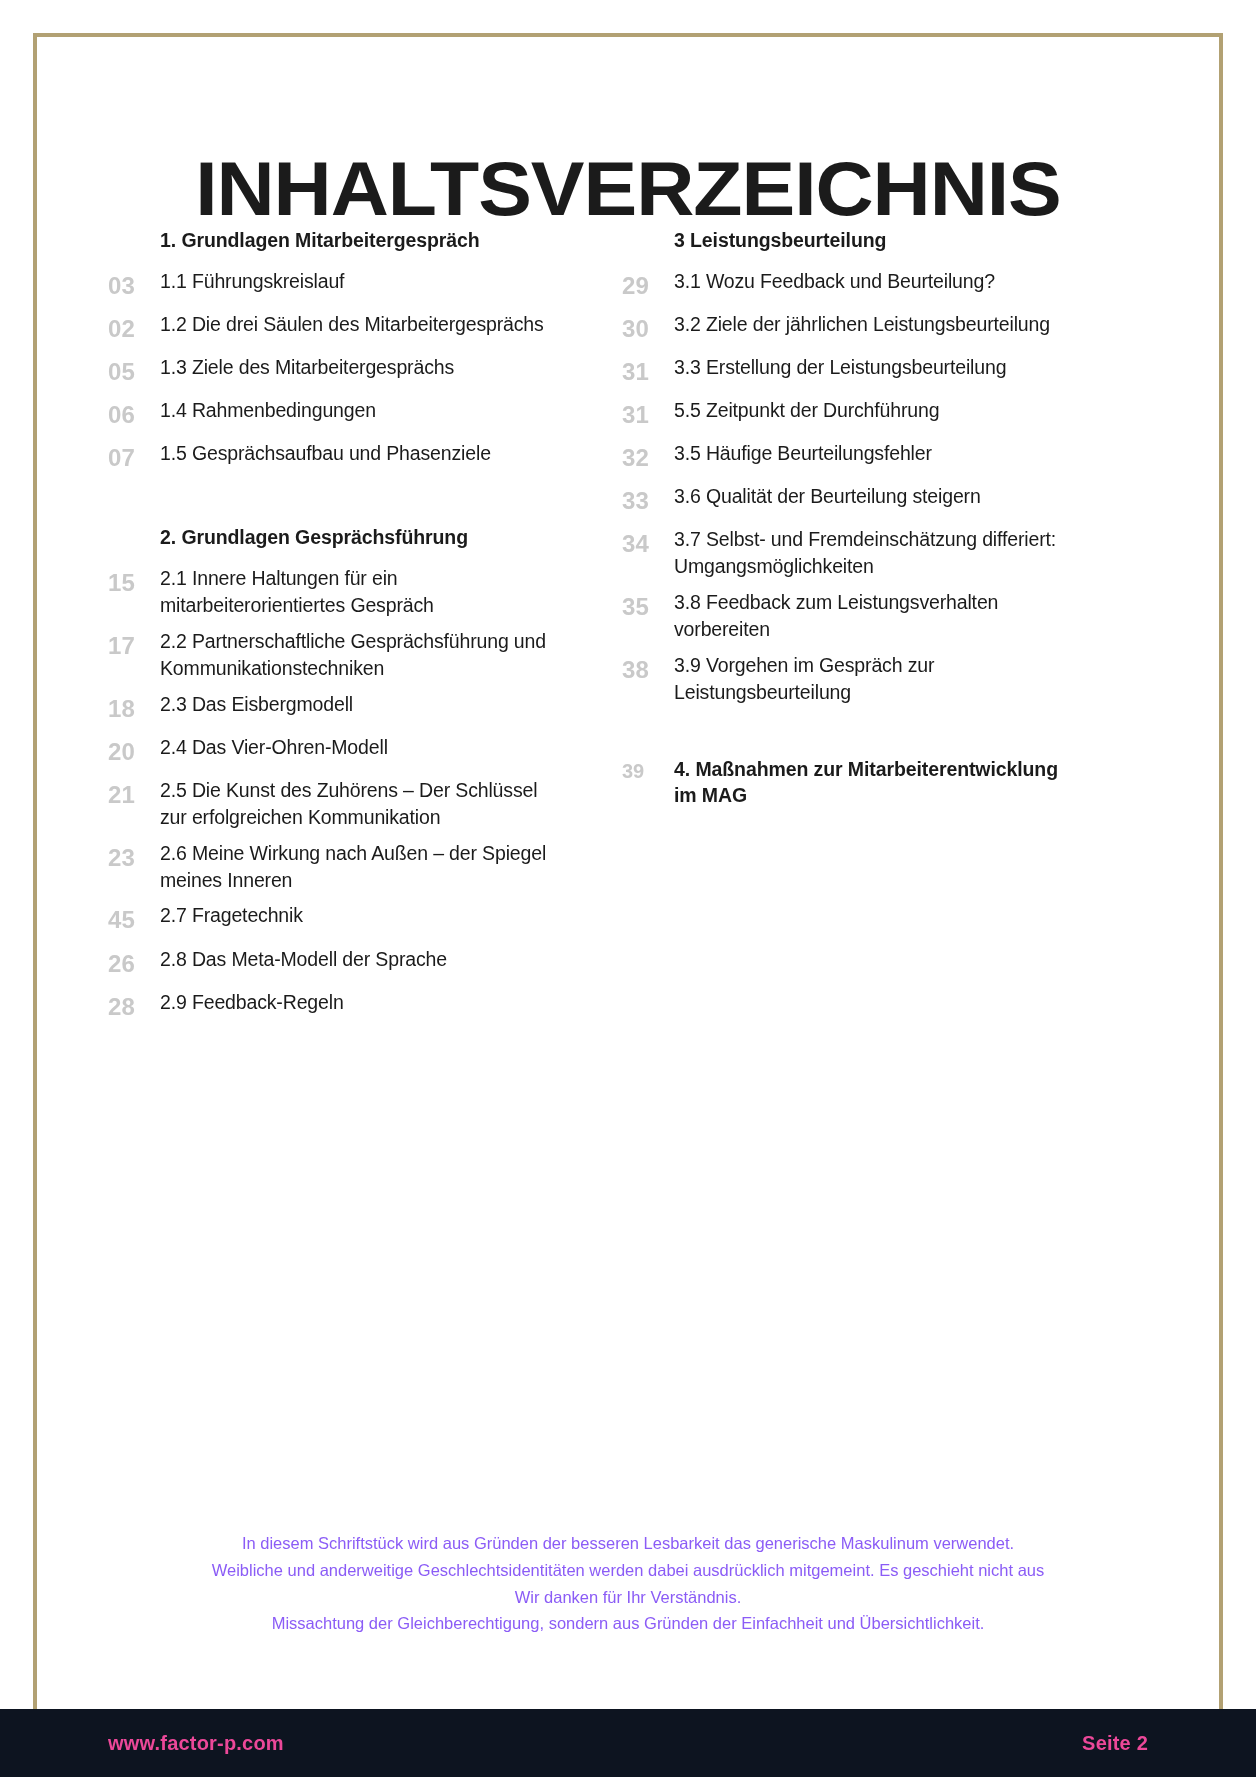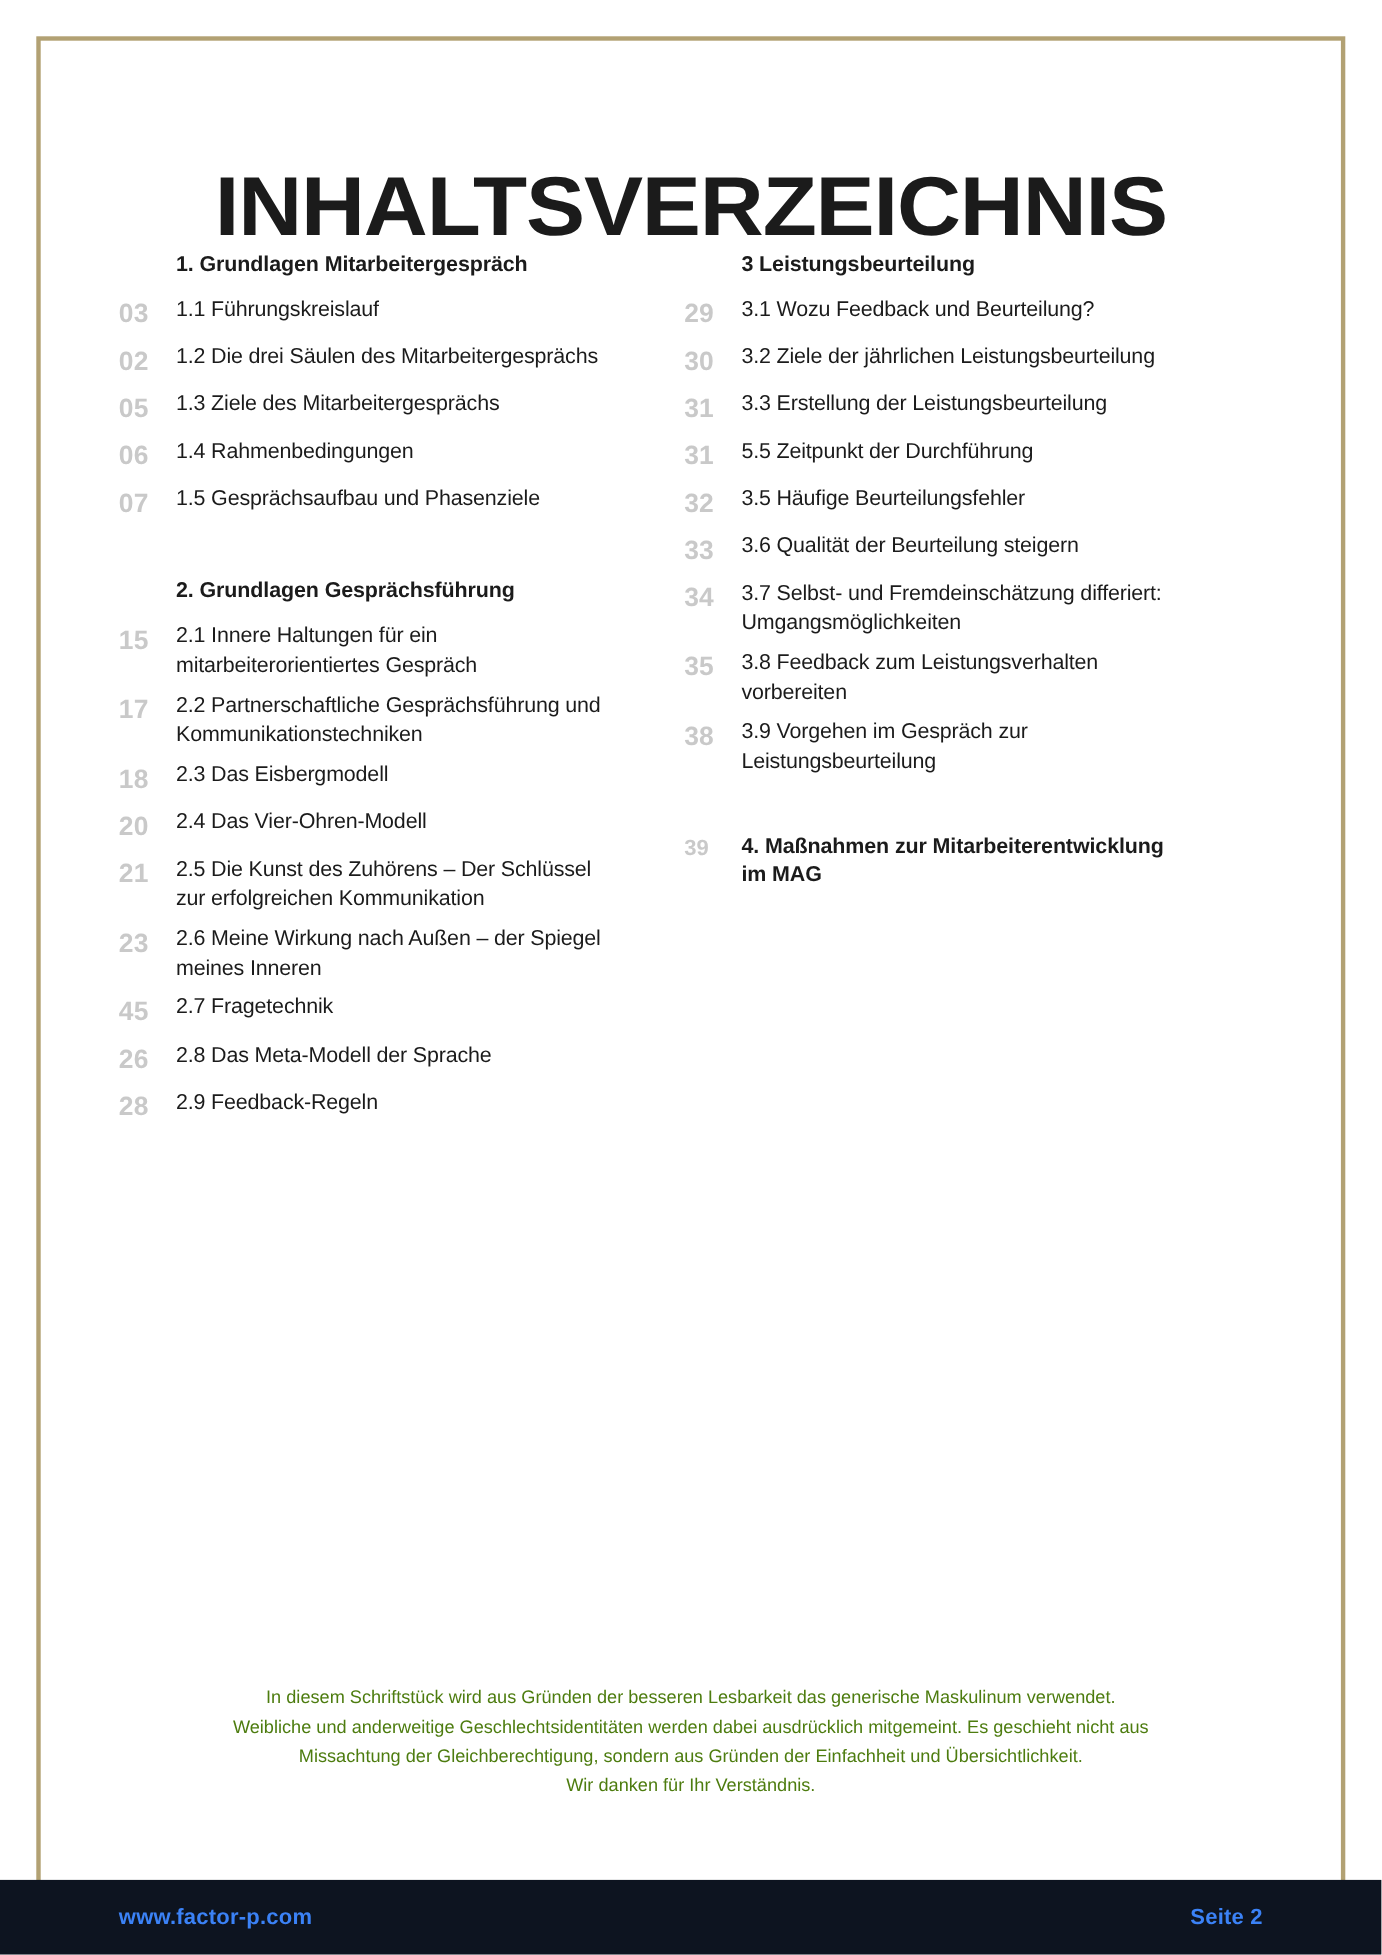--- a/index.html
+++ b/index.html
@@ -113,39 +113,39 @@
 
   .disclaimer {
     position: absolute;
     left: 120px;
     right: 120px;
     bottom: 140px;
     text-align: center;
     font-family: "Liberation Sans Narrow", "Liberation Sans", sans-serif;
     font-size: 16.5px;
     line-height: 1.62;
-    color: #4d7c0f;
+    color: #8b5cf6;
   }
   .disclaimer p { margin: 0; }
 
   .footer {
     position: absolute;
     left: 0;
     right: 0;
     bottom: 0;
     height: 68px;
     background: #0d1420;
     display: flex;
     align-items: center;
     justify-content: space-between;
     padding: 0 108px;
     box-sizing: border-box;
   }
   .footer .site, .footer .pagelabel {
-    color: #3b82f6;
+    color: #ec4899;
     font-family: "Liberation Sans Narrow", "Liberation Sans", sans-serif;
     font-weight: 700;
     font-size: 20px;
     letter-spacing: 0.2px;
   }
 </style>
 </head>
 <body>
 
 <div class="page">
@@ -276,22 +276,22 @@
               <span class="num">39</span>
               <span class="label">4. Maßnahmen zur Mitarbeiterentwicklung im MAG</span>
             </div>
           </div>
         </div>
     </div>
 
     <div class="disclaimer">
       <p>In diesem Schriftstück wird aus Gründen der besseren Lesbarkeit das generische Maskulinum verwendet.</p>
       <p>Weibliche und anderweitige Geschlechtsidentitäten werden dabei ausdrücklich mitgemeint. Es geschieht nicht aus</p>
+      <p>Wir danken für Ihr Verständnis.</p>
       <p>Missachtung der Gleichberechtigung, sondern aus Gründen der Einfachheit und Übersichtlichkeit.</p>
-      <p>Wir danken für Ihr Verständnis.</p>
     </div>
 
     <div class="footer">
       <span class="site">www.factor-p.com</span>
       <span class="pagelabel">Seite 2</span>
     </div>
 
   </div>
 </div>
 

